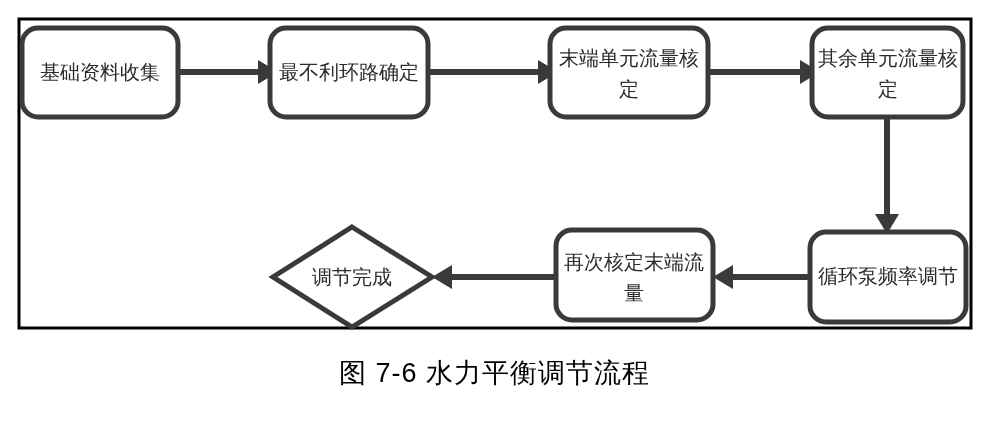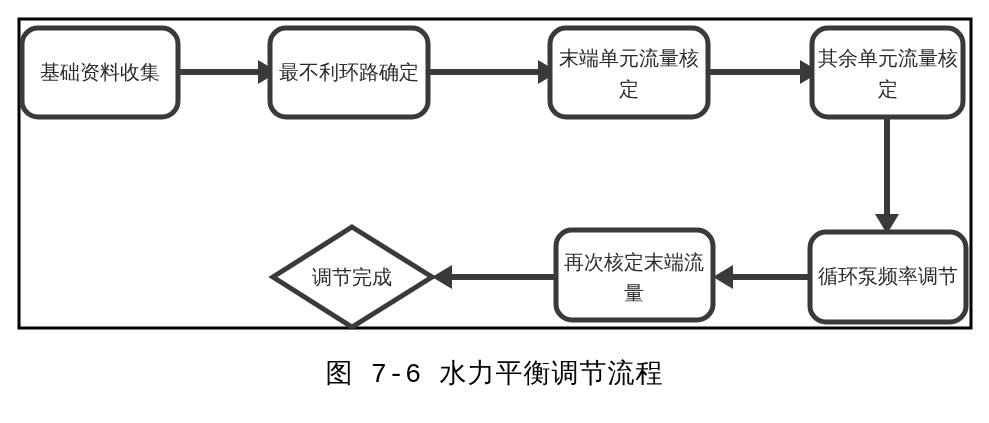--- a/index.html
+++ b/index.html
@@ -52,21 +52,21 @@
     text-anchor: middle;
     dominant-baseline: middle;
     white-space: pre;
   }
   #caption {
     position: absolute;
     left: 0;
     top: 355px;
     width: 989px;
     text-align: center;
-    font-family: Liberation Mono, monospace;
+    font-family: Liberation Sans, sans-serif;
     font-size: 27px;
     color: #000000;
     letter-spacing: 1px;
   }
 </style>
 </head>
 <body>
 
 <div id="page">
 

